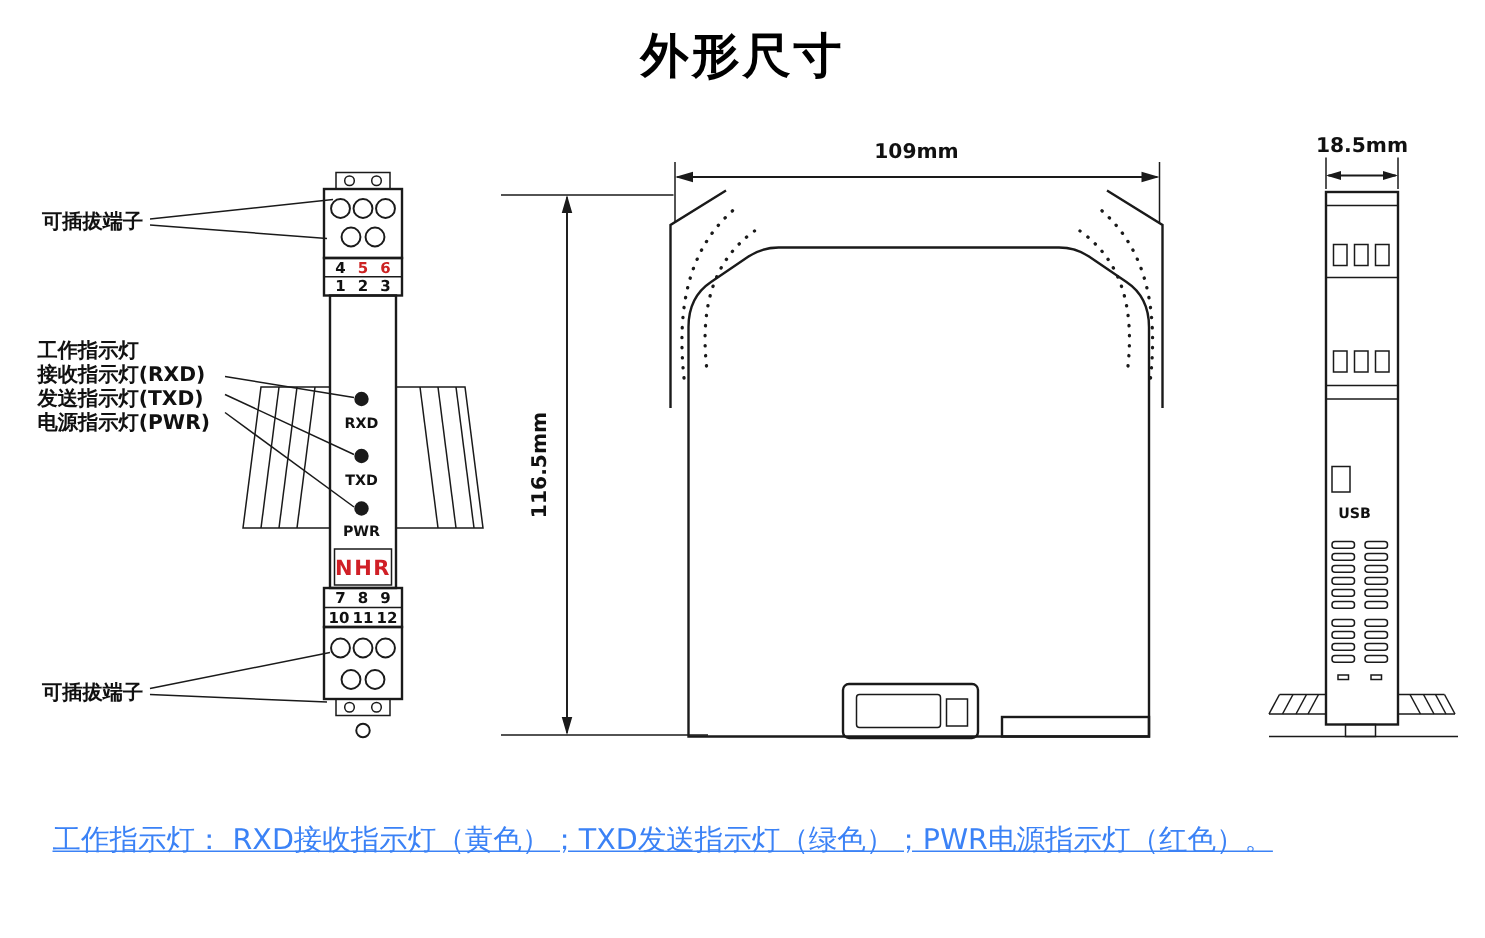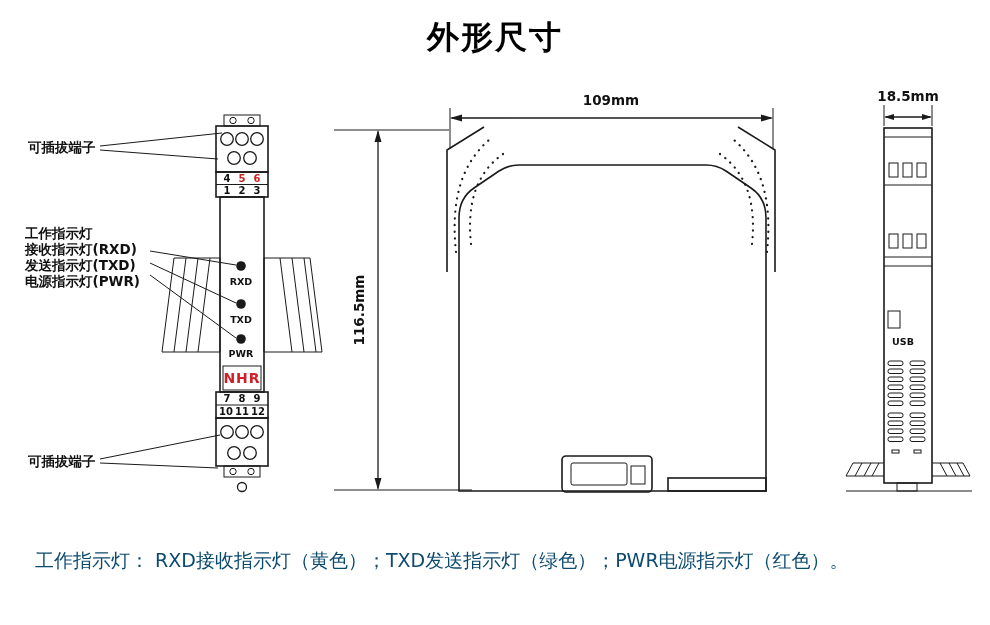--- a/index.html
+++ b/index.html
@@ -21,21 +21,21 @@
   .fillc{ fill:#1a1a1a; stroke:none; }
   .dots { stroke:#1a1a1a; stroke-width:2.2; fill:none; stroke-dasharray:0.2 6.5; stroke-linecap:round; }
   text  { fill:#111; }
   .dim  { font-size:13.5px; font-weight:bold; }
   .lab  { font-size:13.5px; font-weight:600; }
   .sm   { font-size:9.5px;  font-weight:bold; }
   .num  { font-size:10px;   font-weight:bold; }
   .red  { fill:#cc2222; }
   .brand{ font-size:14px; font-weight:bold; fill:#d01f26; letter-spacing:1px; }
   .notes { position:absolute; left:35px; top:543px; width:930px; }
-  .notes p { font-size:19px; line-height:34px; color:#0c4a6e; white-space:nowrap; }
+  .notes p { font-size:19px; line-height:34px; color:#3b82f6; white-space:nowrap;text-decoration:underline; }
 </style>
 </head>
 <body>
 
 <div class="page">
 
   <div class="title">外形尺寸</div>
 
   <svg class="diagram" width="990" height="625" viewBox="0 0 990 625">
 

